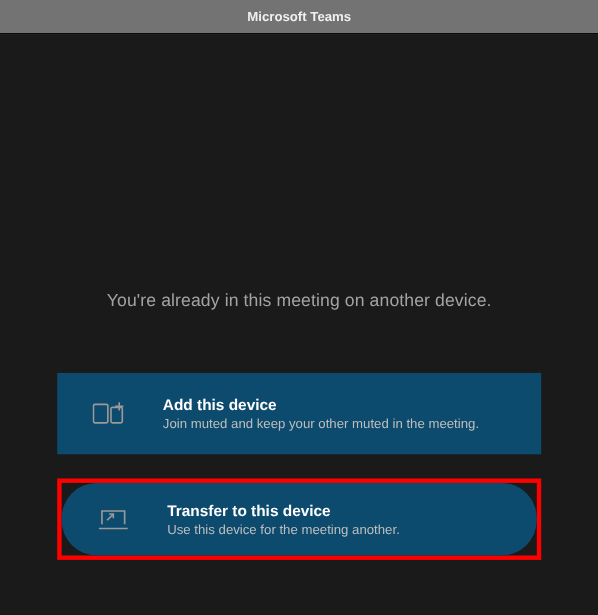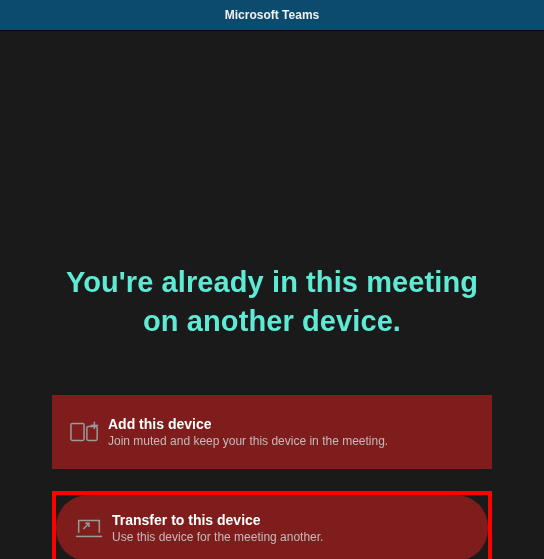--- a/index.html
+++ b/index.html
@@ -6,21 +6,21 @@
     body {
       width: 544px;
       height: 559px;
       background: #1a1a1a;
       font-family: "Segoe UI", -apple-system, sans-serif;
       color: #ffffff;
       overflow: hidden;
     }
     .titlebar {
       height: 31px;
-      background: #0c4a6e;
+      background: #737373;
       display: flex;
       align-items: center;
       justify-content: center;
       border-bottom: 1px solid #0a0a0a;
     }
     .titlebar-text {
       font-size: 12px;
       font-weight: 600;
       color: #f0f0f0;
     }
@@ -30,40 +30,40 @@
       display: flex;
       flex-direction: column;
     }
     .heading-wrap {
       flex: 0 0 auto;
       margin-top: 232px;
       text-align: center;
       margin-bottom: 54px;
     }
     .heading {
-      font-size: 29px;
-      font-weight: 700;
+      font-size: 16px;
+      font-weight: 400;
       line-height: 1.35;
-      color: #5eead4;
+      color: #a3a3a3;
       letter-spacing: 0.1px;
     }
     .options {
       display: flex;
       flex-direction: column;
       gap: 22px;
       padding: 0 4px;
     }
     .option {
-      background: #7f1d1d;
+      background: #0c4a6e;
       height: 74px;
       display: flex;
       align-items: center;
-      padding: 0 18px;
+      padding: 0 32px;
       cursor: pointer;
-      gap: 8px;
+      gap: 34px;
     }
     .option-icon {
       width: 30px;
       height: 30px;
       flex: 0 0 30px;
       display: flex;
       align-items: center;
       justify-content: center;
       color: #9b9a99;
     }
@@ -107,21 +107,21 @@
       <span class="option-icon">
         <svg viewBox="0 0 32 24" fill="none" stroke="currentColor" stroke-width="1.6">
           <rect x="1" y="3" width="14" height="18" rx="1.5"></rect>
           <rect x="18" y="6" width="11" height="15" rx="1.5"></rect>
           <line x1="26" y1="1" x2="26" y2="9"></line>
           <line x1="22" y1="5" x2="30" y2="5"></line>
         </svg>
       </span>
       <div class="option-text">
         <span class="option-title">Add this device</span>
-        <span class="option-sub">Join muted and keep your this device in the meeting.</span>
+        <span class="option-sub">Join muted and keep your other muted in the meeting.</span>
       </div>
     </div>
 
     <div class="highlight-box">
       <div class="option">
         <span class="option-icon">
           <svg viewBox="0 0 32 24" fill="none" stroke="currentColor" stroke-width="1.6">
             <path d="M5 17 V4 H27 V17"></path>
             <path d="M2 21 H30"></path>
             <path d="M10 13 L16 7"></path>

